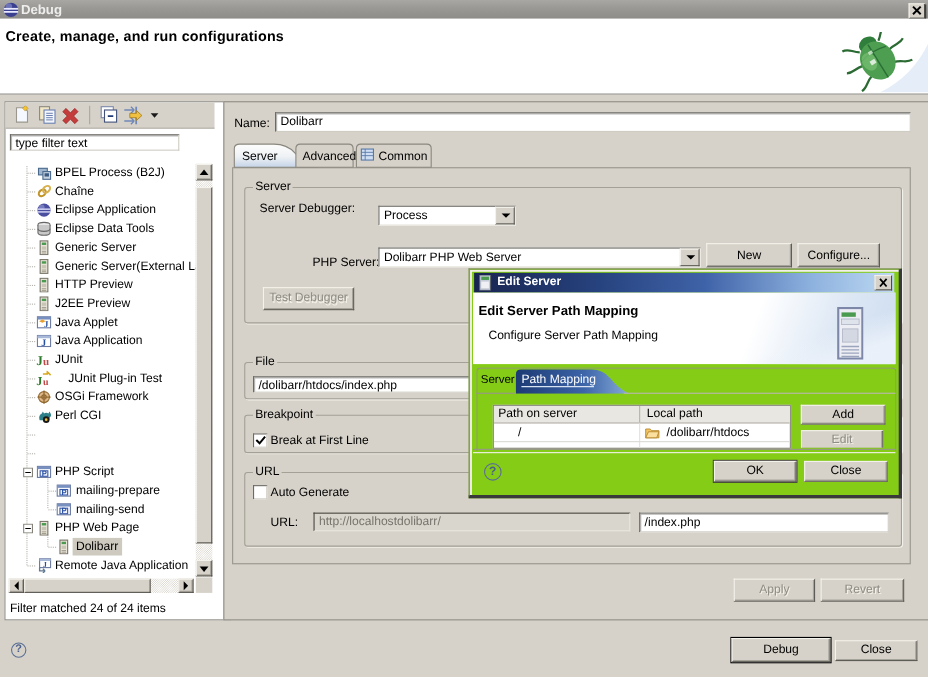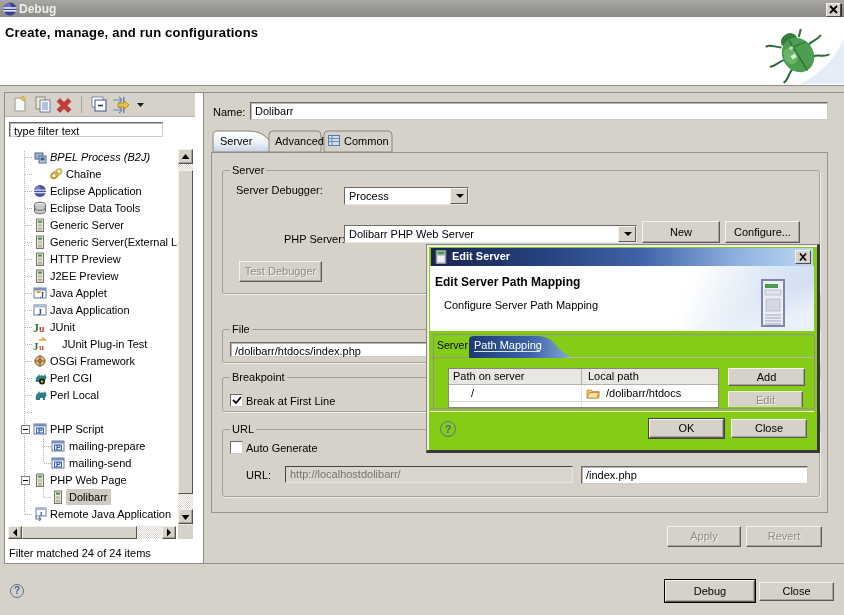--- a/index.html
+++ b/index.html
@@ -423,23 +423,23 @@
         <rect x="37" y="345" width="1" height="1" fill="#b4b2ac"></rect>
         <rect x="37" y="347" width="1" height="1" fill="#b4b2ac"></rect>
         <rect x="37" y="349" width="1" height="1" fill="#b4b2ac"></rect>
       </svg>
       <div class="row" style="left:0;top:2px;width:176px;">
         <svg style="left:27px" width="14" height="14" viewBox="0 0 14 14">
           <rect x="2" y="3" width="8" height="6" fill="#9fb6cc" stroke="#48688c"></rect>
           <rect x="6" y="6" width="7" height="7" fill="#c8d4e0" stroke="#48688c"></rect>
           <rect x="7.5" y="7.5" width="4" height="3" fill="#3a5a80"></rect>
         </svg>
-        <span class="tx" style="left:44px;font-style:italic;">BPEL Process (B2J)</span>
-      </div>
-      <div class="row" style="left:0;top:19px;width:176px;margin-left:16px;">
+        <span class="tx" style="left:44px;">BPEL Process (B2J)</span>
+      </div>
+      <div class="row" style="left:0;top:19px;width:176px;">
         <svg style="left:27px" width="14" height="14" viewBox="0 0 14 14">
           <g transform="rotate(-40 7 7)">
             <ellipse cx="5" cy="7" rx="3.6" ry="2.6" fill="none" stroke="#c09428" stroke-width="1.8"></ellipse>
             <ellipse cx="10" cy="7" rx="3.6" ry="2.6" fill="none" stroke="#d8b050" stroke-width="1.8"></ellipse>
           </g>
         </svg>
         <span class="tx" style="left:44px;">Chaîne</span>
       </div>
       <div class="row" style="left:0;top:36px;width:176px;">
         <svg style="left:27px" width="14" height="14" viewBox="0 0 14 14">
@@ -534,26 +534,20 @@
         </svg>
         <span class="tx" style="left:44px;">OSGi Framework</span>
       </div>
       <div class="row" style="left:0;top:223px;width:176px;">
         <svg style="left:27px" width="14" height="14" viewBox="0 0 14 14">
           <path d="M3 11 c-1 -3 0 -5 2 -6 l1 -2 1 2 c1 -1 3 -1 4 0 l1 -2 1 2 c1 2 0 3 -1 4 l0 2 -2 0 0 -1 -3 0 0 1 -2 0" fill="#2e8088"></path>
           <circle cx="9" cy="10.5" r="3" fill="#181818"></circle>
           <circle cx="9" cy="10.5" r="1.2" fill="#e8c030"></circle>
         </svg>
         <span class="tx" style="left:44px;">Perl CGI</span>
-      </div>
-      <div class="row" style="left:0;top:240px;width:176px;">
-        <svg style="left:27px" width="14" height="14" viewBox="0 0 14 14">
-          <path d="M3 12 c-1 -3 0 -6 2 -7 l1 -2 1 2 c1 -1 3 -1 4 0 l1 -2 1 2 c1 2 0 4 -1 5 l0 2 -2 0 0 -2 -3 0 0 2 -2 0" fill="#2e8088"></path>
-        </svg>
-        <span class="tx" style="left:44px;">Perl Local</span>
       </div>
       <div class="row" style="left:0;top:274px;width:176px;">
         <svg style="left:15px;top:4px" width="9" height="9" viewBox="0 0 9 9">
           <rect x="0.5" y="0.5" width="8" height="8" fill="#fff" stroke="#848278"></rect>
           <path d="M2 4.5 h5" stroke="#000"></path>
         </svg>
         <svg style="left:27px" width="14" height="14" viewBox="0 0 14 14">
           <rect x="1" y="2" width="12" height="10" fill="#fff" stroke="#6878a0"></rect>
           <rect x="1" y="2" width="12" height="2.5" fill="#7890c0"></rect>
           <rect x="3.5" y="6" width="7" height="5" fill="#f0f4ff" stroke="#3858a8"></rect>

